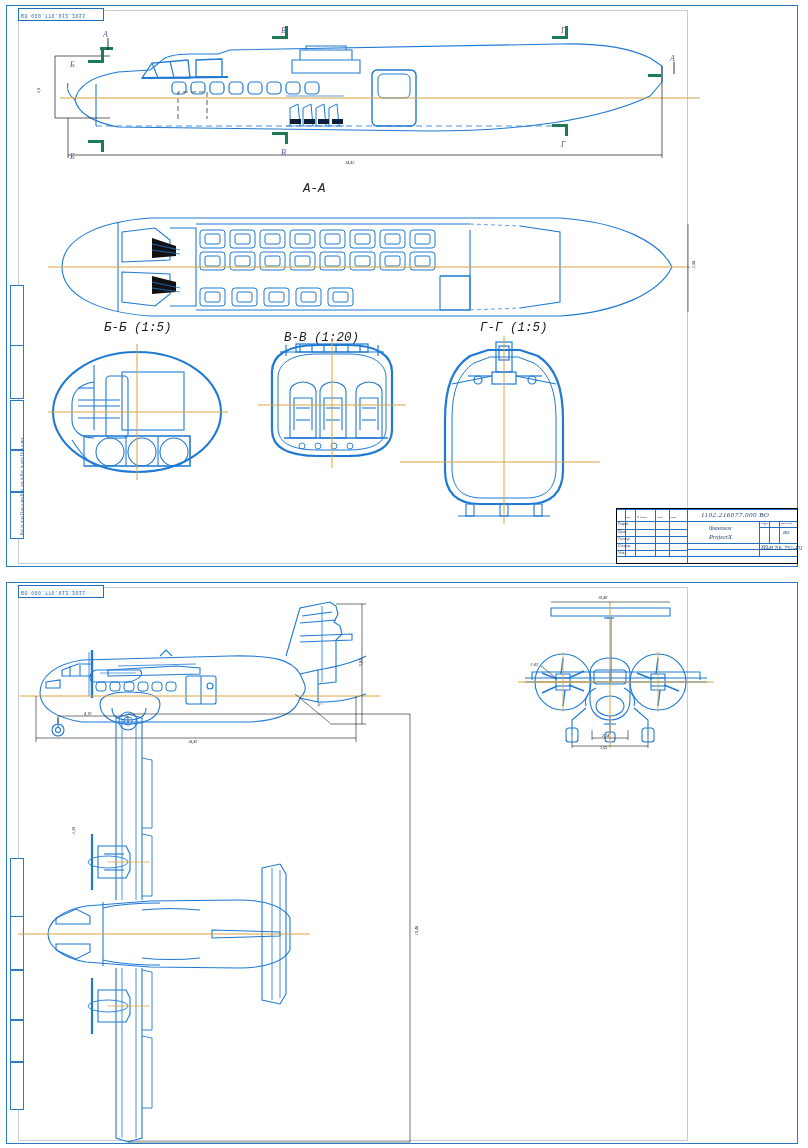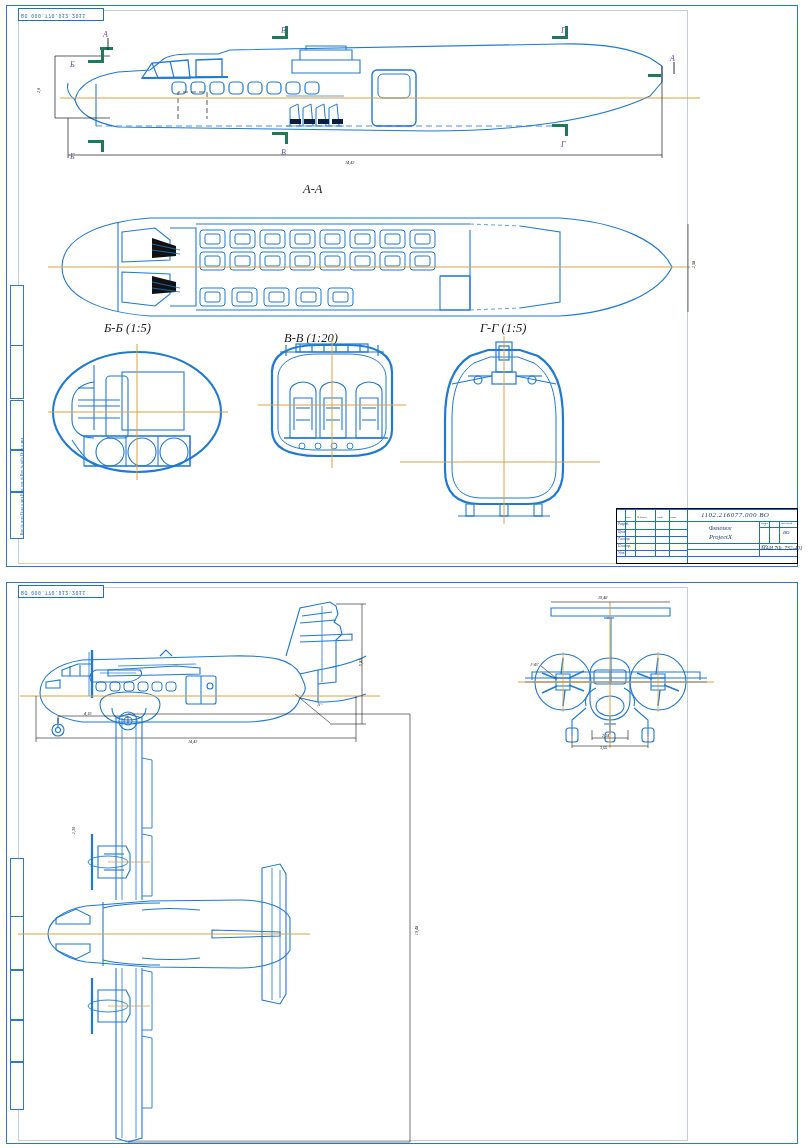--- a/index.html
+++ b/index.html
@@ -2,21 +2,21 @@
 <html><head>
 <meta charset="utf-8">
 <style>
   html,body{margin:0;padding:0;background:#ffffff;}
   body{width:808px;height:1148px;font-family:"Liberation Serif",serif;overflow:hidden;position:relative;}
   .sheet{position:absolute;left:0;background:#fff;}
   .sheet-inner{position:absolute;border:1px solid #b8c4d0;}
   .frame{position:absolute;border:1.6px solid #1f6fc4;}
   .cad{position:absolute;left:0;top:0;width:100%;height:100%;overflow:visible;}
   .lbl{position:absolute;color:#1a1a1a;font-style:italic;white-space:nowrap;}
-  .seclabel{font-family:Liberation Serif, serif;font-style:italic;font-size:12.5px;color:#1b1b1b;}
+  .seclabel{font-family:Liberation Mono, monospace;font-style:italic;font-size:12.5px;color:#1b1b1b;}
   .dimtxt{font-size:4.2px;color:#222;font-style:italic;}
   .mark{position:absolute;font-size:8px;color:#6b4fa0;font-style:italic;}
   .stampnum{position:absolute;border:1px solid #1f6fc4;background:#fff;font-size:5px;
             color:#2b6cb0;letter-spacing:.4px;transform:scaleY(-1);padding:1px 2px;font-family:"Liberation Mono",monospace;}
   .tblock{position:absolute;border:1px solid #000000;background:#fff;}
   .tb-line{position:absolute;background:#1f6fc4;}
   .tb-txt{position:absolute;font-style:italic;color:#1b3f6b;white-space:nowrap;}
   .sidebox{position:absolute;border:1px solid #2a7ac4;background:#fff;}
   .sidetxt{position:absolute;font-size:3.4px;color:#2b6cb0;transform:rotate(-90deg);transform-origin:left top;white-space:nowrap;}
 </style>

